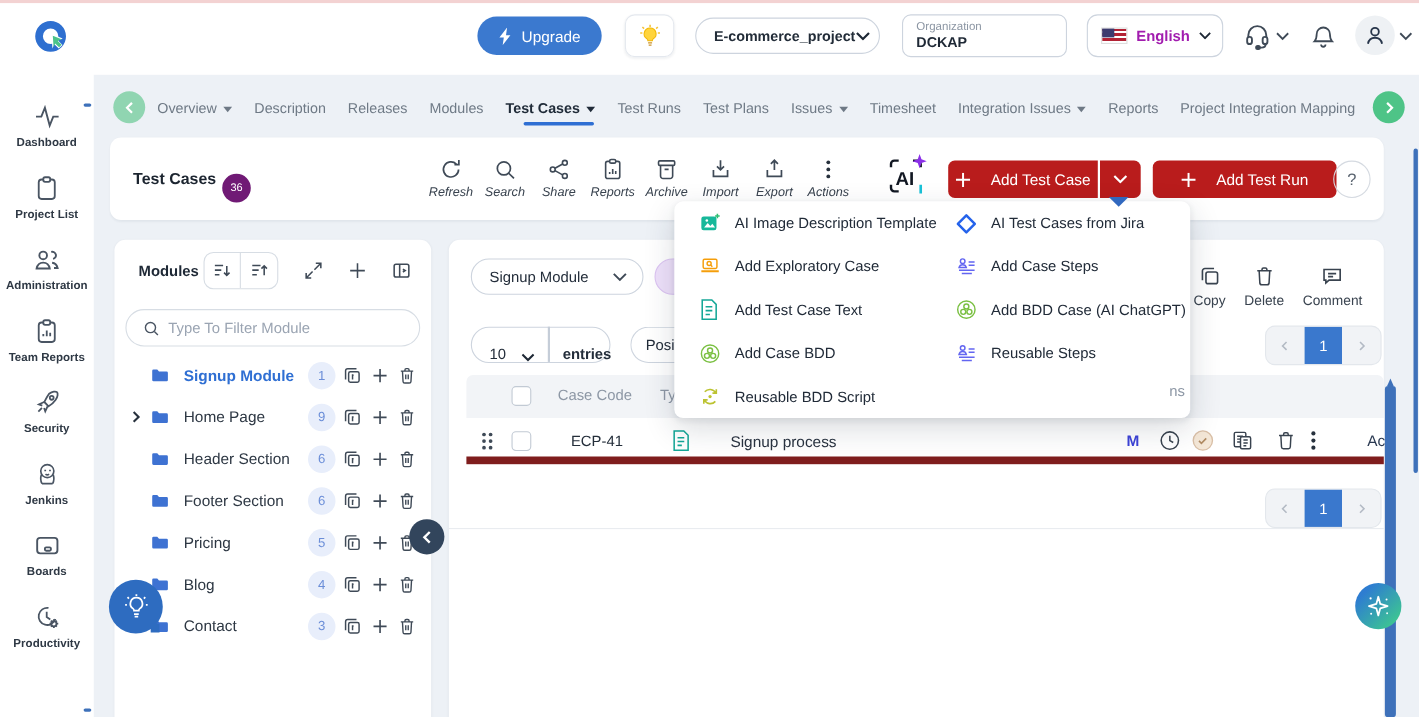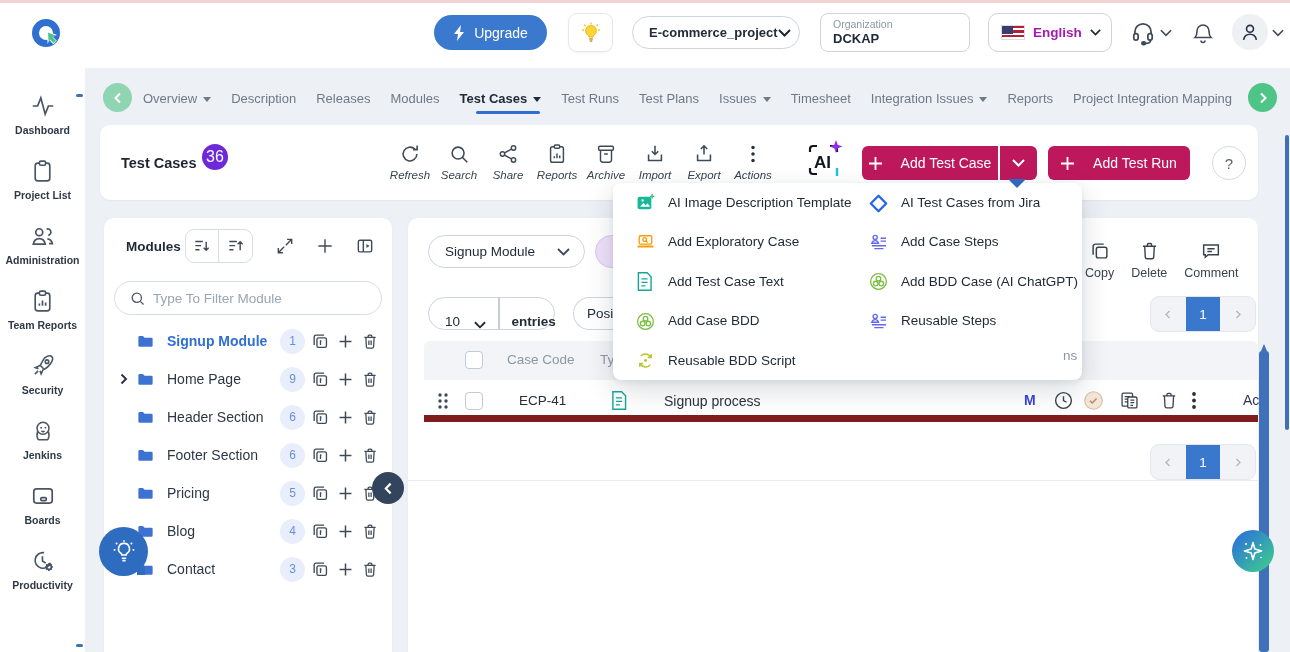--- a/index.html
+++ b/index.html
@@ -43,30 +43,30 @@
 .nav-tab { font-size:13px; color:#6e7985; display:flex; align-items:center; gap:6px; cursor:pointer; position:relative; }
 .nav-tab.active { color:#202b38; font-weight:700; }
 .nav-tab .caret { width:0; height:0; border-left:4.5px solid transparent; border-right:4.5px solid transparent; border-top:5px solid #6e7985; margin-top:2px; }
 .nav-tab.active .caret { border-top-color:#202b38; }
 .nav-underline { left:476px; top:111px; width:64px; height:3px; background:#2f6fd3; border-radius:2px; }
 .nav-circ { width:29px; height:29px; border-radius:50%; display:flex; align-items:center; justify-content:center; }
 .nav-circ.l { left:103px; top:83px; background:#90d5b1; }
 .nav-circ.r { left:1248px; top:83px; background:#4ec487; }
 
 .tc-title { left:121px; top:155px; font-size:14.5px; font-weight:700; color:#1c2530; }
-.tc-badge { left:202px; top:144px; width:26px; height:26px; border-radius:50%; background:#6d28d9; color:#fff; font-size:16px; display:flex; align-items:center; justify-content:center; }
+.tc-badge { left:202px; top:158px; width:26px; height:26px; border-radius:50%; background:#701a75; color:#fff; font-size:10px; display:flex; align-items:center; justify-content:center; }
 .actions-row { left:390px; top:143px; display:flex; gap:9px; }
 .act { display:flex; flex-direction:column; align-items:center; gap:4px; width:40px; cursor:pointer;font-style:italic; }
 .act .lbl { font-size:11.5px; color:#39434f; }
 .ai-logo { left:803px; top:138px; width:42px; height:48px; }
-.btn-blue { background:#be185d; color:#fff; font-size:14px; display:flex; align-items:center; justify-content:center; gap:19px; }
+.btn-blue { background:#b91c1c; color:#fff; font-size:14px; display:flex; align-items:center; justify-content:center; gap:19px; }
 .btn-atc { left:862px; top:146px; width:136px; height:34px; border-radius:6px 0 0 6px; }
 .btn-atc-chev { left:1000px; top:146px; width:37px; height:34px; border-radius:0 6px 6px 0; }
 .notch { left:1008px; top:179px; width:0; height:0; border-left:9px solid transparent; border-right:9px solid transparent; border-top:9px solid #3168bf; z-index:55; }
-.btn-atr { left:1048px; top:146px; width:142px; height:34px; border-radius:6px; }
+.btn-atr { left:1048px; top:146px; width:167px; height:34px; border-radius:6px; }
 .help { left:1212px; top:146px; width:34px; height:34px; border-radius:50%; border:1px solid #d5dae1; display:flex; align-items:center; justify-content:center; color:#5a6470; font-size:15px; }
 
 .mod-title { left:126px; top:239px; font-size:13.5px; font-weight:700; color:#1e2835; }
 .sort-group { left:185px; top:229px; width:68px; height:34px; border:1px solid #d7dde4; border-radius:9px; display:flex; overflow:hidden; }
 .sort-cell { width:34px; display:flex; align-items:center; justify-content:center; }
 .sort-cell:first-child { border-right:1px solid #d7dde4; }
 .mi-expand { left:274px; top:235px; width:22px; height:22px; }
 .mi-plus { left:314px; top:235px; width:22px; height:22px; }
 .mi-panel { left:354px; top:235px; width:22px; height:22px; }
 .mod-search { left:114px; top:281px; width:268px; height:34px; border:1px solid #d7dde4; border-radius:17px; display:flex; align-items:center; gap:7px; padding:0 14px; }

